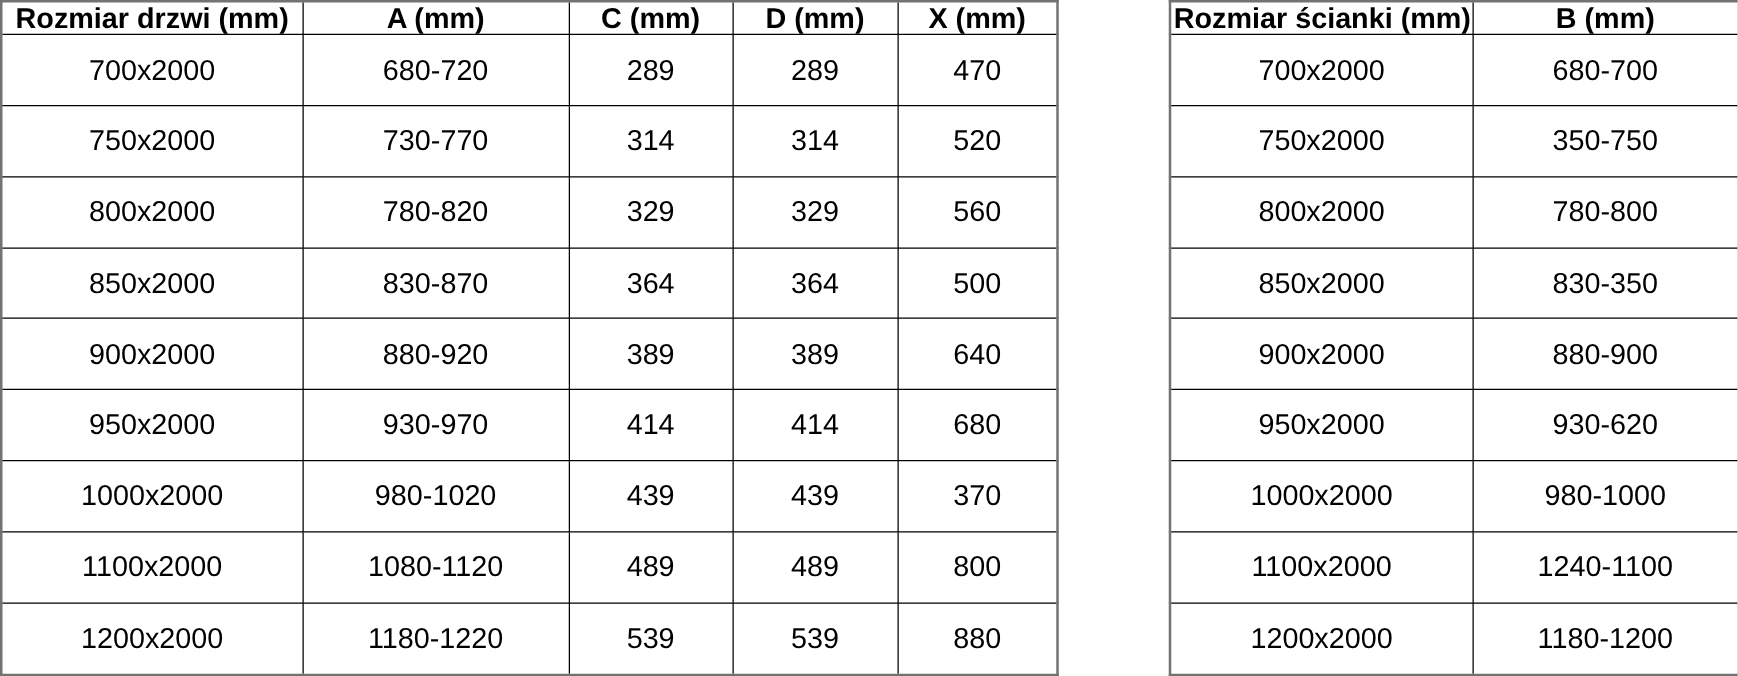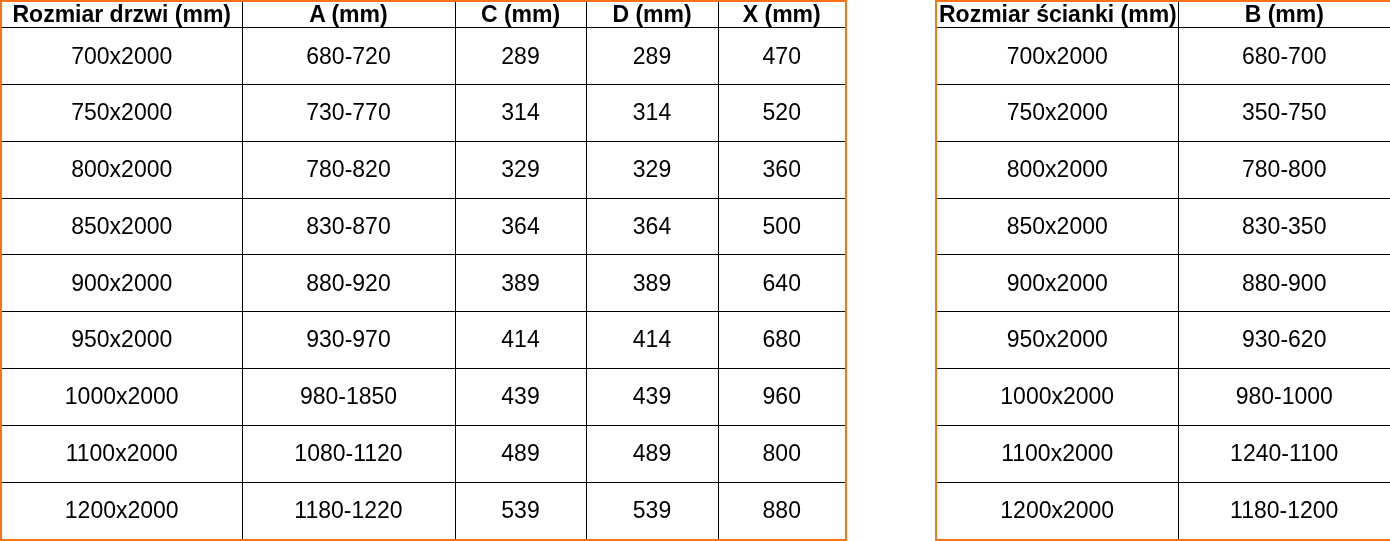--- a/index.html
+++ b/index.html
@@ -18,21 +18,21 @@
     width: 1390px;
     height: 541px;
     background: #ffffff;
   }
   table.dim-table {
     border-collapse: collapse;
     table-layout: fixed;
     position: absolute;
     top: 0;
     height: 541px;
-    border: 2px solid #f97316;
+    border: 2px solid #737373;
   }
   table.dim-table th,
   table.dim-table td {
     border: 1.5px solid #000000;
     text-align: center;
     vertical-align: middle;
     padding: 0 2px;
     font-size: 23px;
     line-height: 1.1;
     white-space: nowrap;
@@ -90,21 +90,21 @@
           <td>730-770</td>
           <td>314</td>
           <td>314</td>
           <td>520</td>
         </tr>
         <tr>
           <td>800x2000</td>
           <td>780-820</td>
           <td>329</td>
           <td>329</td>
-          <td>360</td>
+          <td>560</td>
         </tr>
         <tr>
           <td>850x2000</td>
           <td>830-870</td>
           <td>364</td>
           <td>364</td>
           <td>500</td>
         </tr>
         <tr>
           <td>900x2000</td>
@@ -115,24 +115,24 @@
         </tr>
         <tr>
           <td>950x2000</td>
           <td>930-970</td>
           <td>414</td>
           <td>414</td>
           <td>680</td>
         </tr>
         <tr>
           <td>1000x2000</td>
-          <td>980-1850</td>
+          <td>980-1020</td>
           <td>439</td>
           <td>439</td>
-          <td>960</td>
+          <td>370</td>
         </tr>
         <tr>
           <td>1100x2000</td>
           <td>1080-1120</td>
           <td>489</td>
           <td>489</td>
           <td>800</td>
         </tr>
         <tr>
           <td>1200x2000</td>

